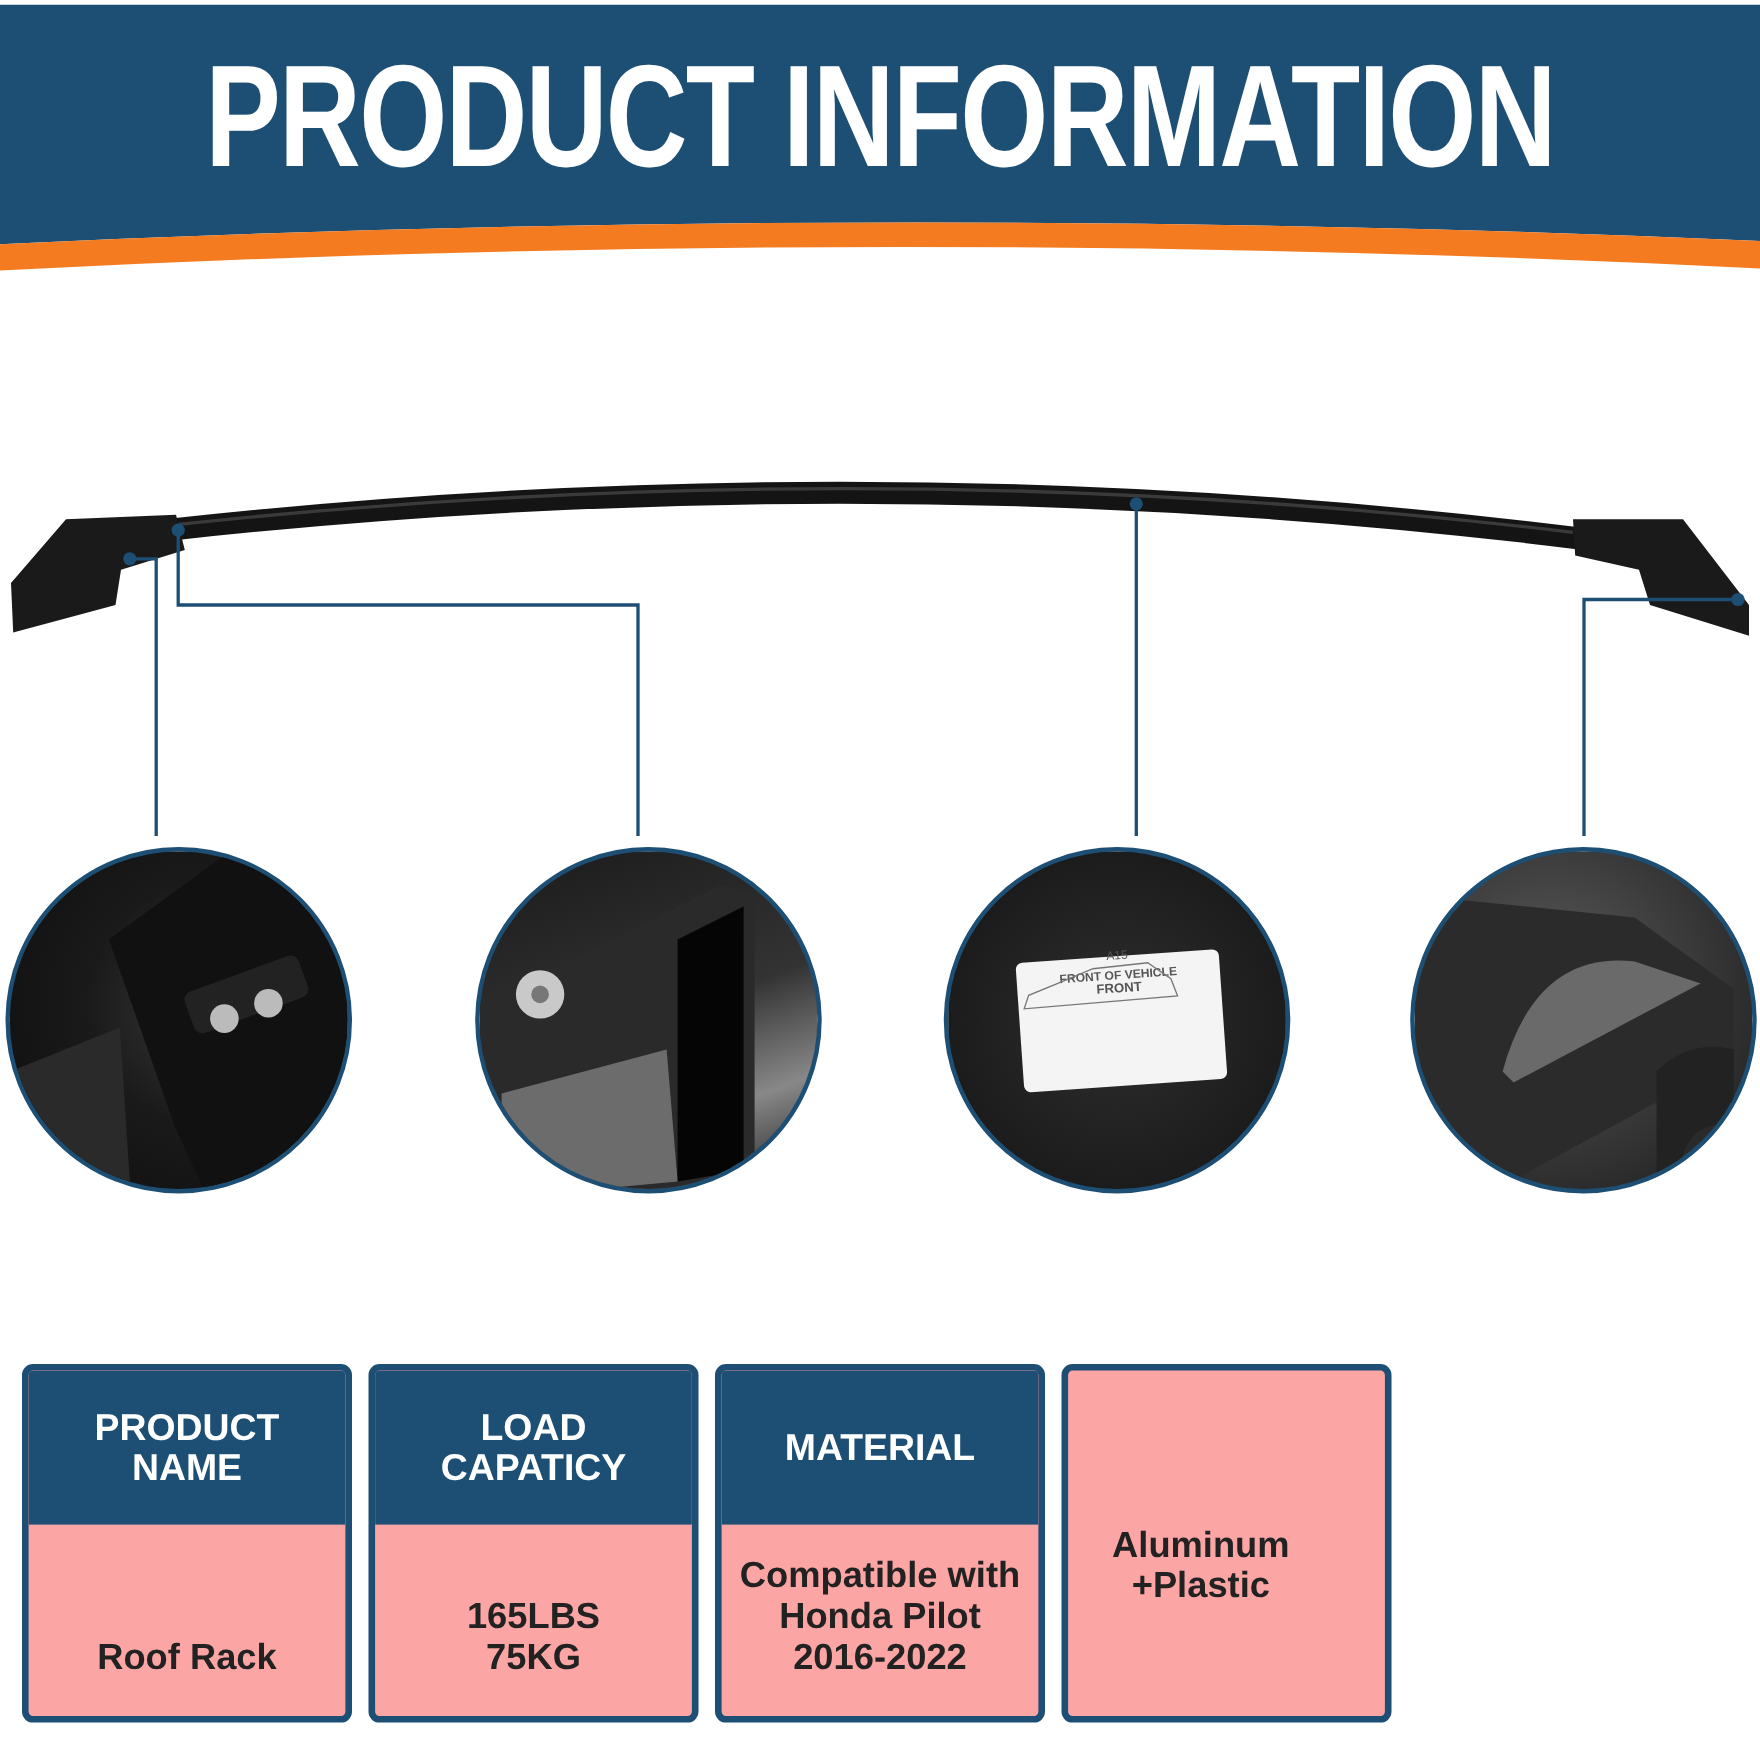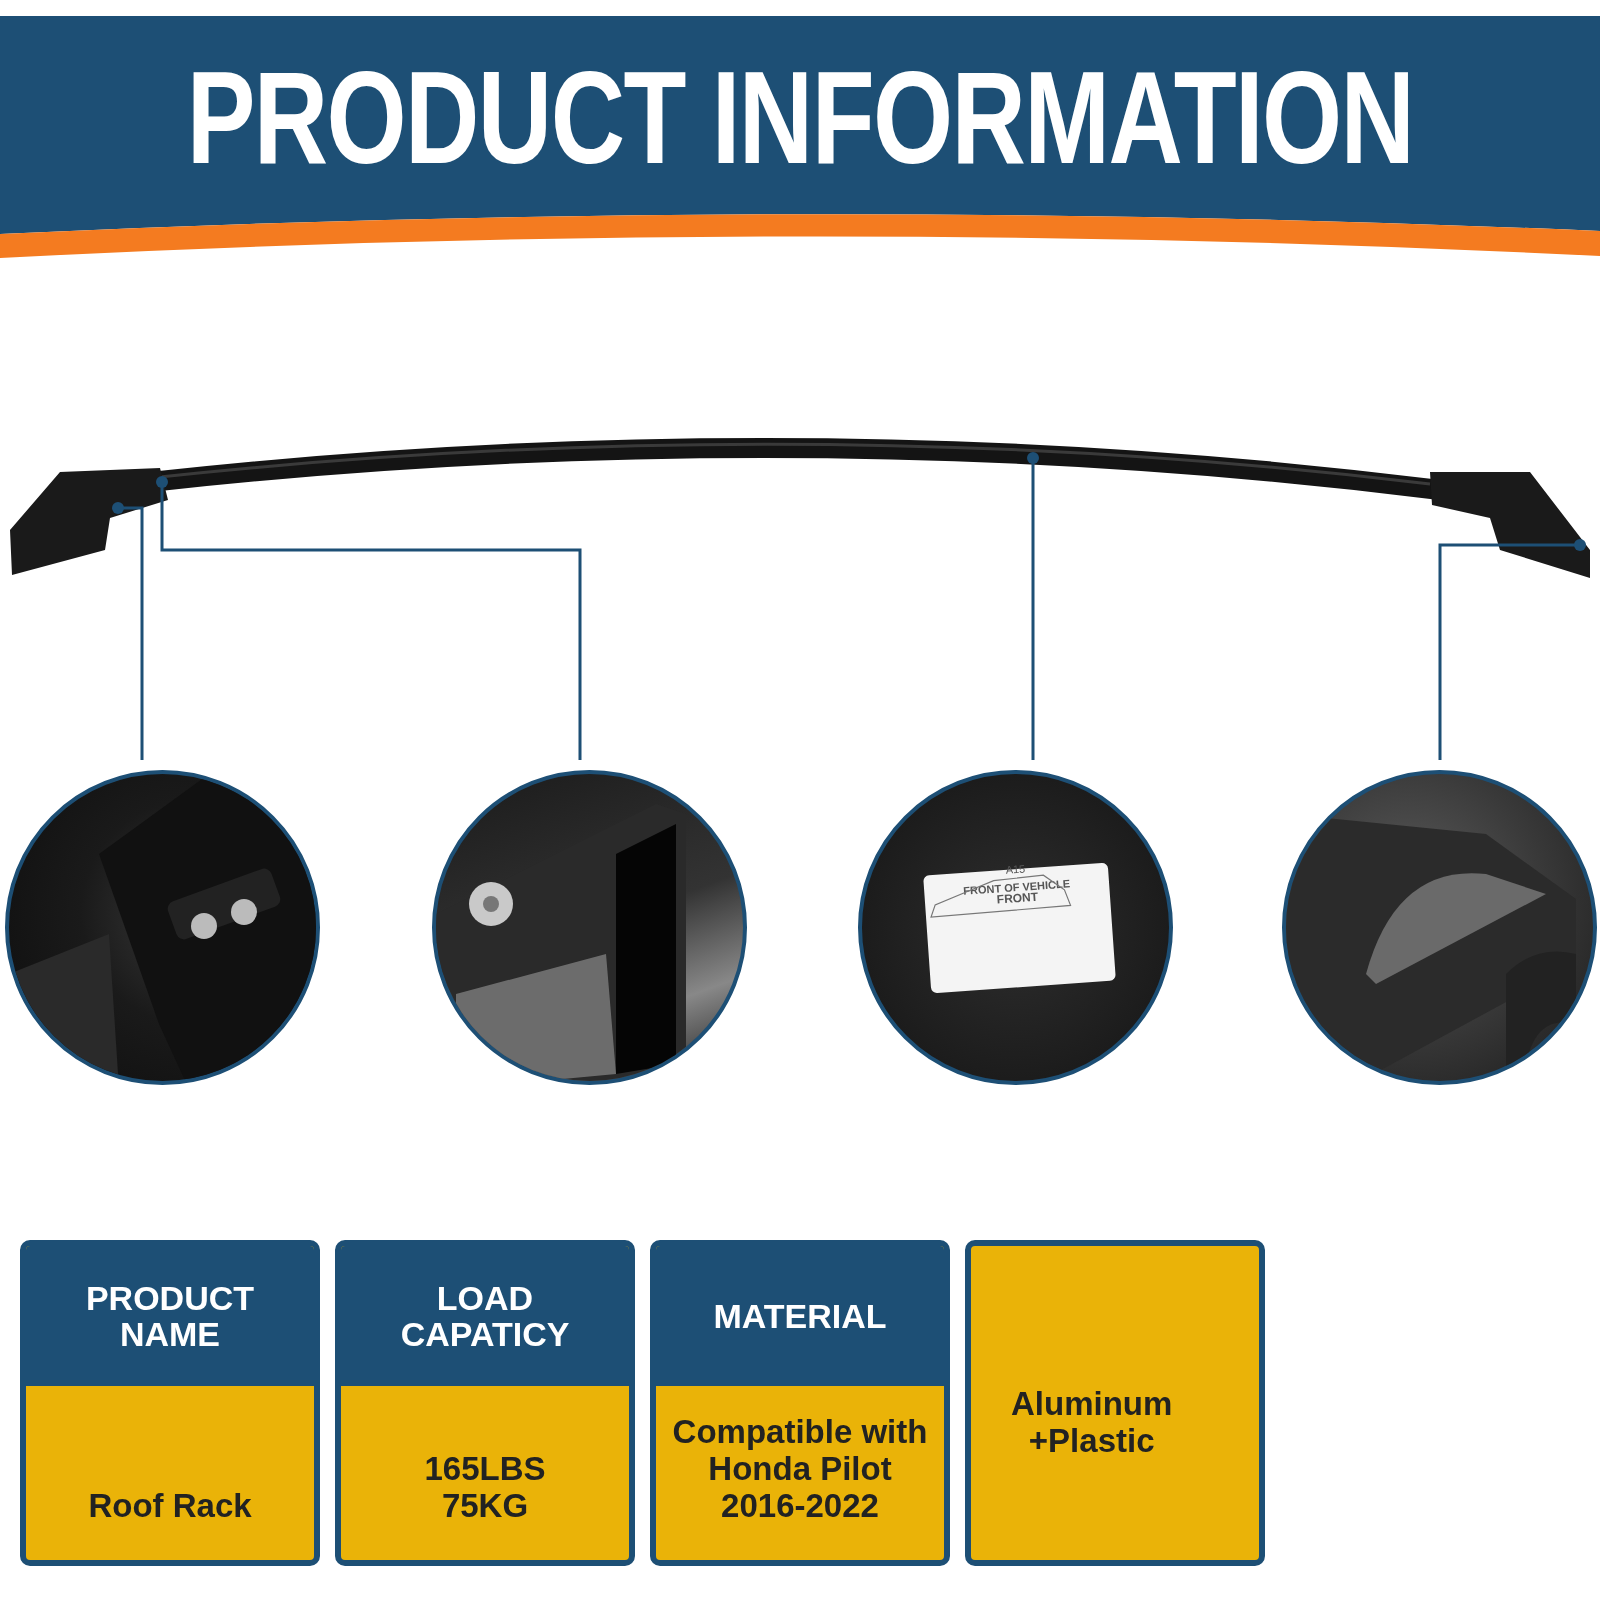--- a/index.html
+++ b/index.html
@@ -1,38 +1,38 @@
 <!DOCTYPE html>
 <html><head>
 <meta charset="utf-8">
 <style>
   html, body { margin: 0; padding: 0; background: #ffffff; }
   body { width: 1600px; height: 1600px; position: relative; overflow: hidden;
          font-family: "Liberation Sans", sans-serif; }
 
   
-  .banner { position: absolute; left: 0; top: 16px; width: 1600px; height: 260px; }
+  .banner { position: absolute; left: 0; top: 4px; width: 1600px; height: 260px; }
   .banner svg { position: absolute; left: 0; top: 0; }
   .banner-title { position: absolute; left: 0; top: 36px; width: 1600px; text-align: center;
                   color: #ffffff; font-weight: 700; font-size: 132px; letter-spacing: -2px;
                   font-family: "Liberation Sans", sans-serif;
                   transform: scaleX(0.78); transform-origin: center; line-height: 1; }
 
   
   .product-area { position: absolute; left: 0; top: 260px; width: 1600px; height: 840px; }
   .product-area svg { position: absolute; left: 0; top: 0; }
 
   .detail-circle { position: absolute; border: 4px solid #1d4f75; border-radius: 50%;
                    overflow: hidden; background: #111; box-sizing: border-box; }
 
   
   .specs { position: absolute; left: 20px; top: 1240px; width: 1560px; height: 330px;
            display: flex; gap: 15px; }
   .card { flex: 0 0 300px; height: 326px; border: 6px solid #1d4f75; border-radius: 10px;
-          box-sizing: border-box; display: flex; flex-direction: column; overflow: hidden; background: #eab308; }
+          box-sizing: border-box; display: flex; flex-direction: column; overflow: hidden; background: #fca5a5; }
   .card-head { height: 140px; background: #1d4f75; color: #ffffff; display: flex;
                align-items: center; justify-content: center; text-align: center;
                font-weight: 700; font-size: 34px; line-height: 36px; padding: 0 6px; white-space: pre-line; }
   .card-body { flex: 1; display: flex; align-items: flex-end; justify-content: center;
                text-align: center; color: #222; font-weight: 700; font-size: 33px; line-height: 37px;
                padding: 0 4px 36px; white-space: pre-line; }
   .card-body.center { align-items: center; padding-bottom: 0; padding-top: 28px; }
   .card-body.left { justify-content: flex-start; text-align: center; padding-left: 40px; margin-top: 10px; }
 </style>
 </head>

